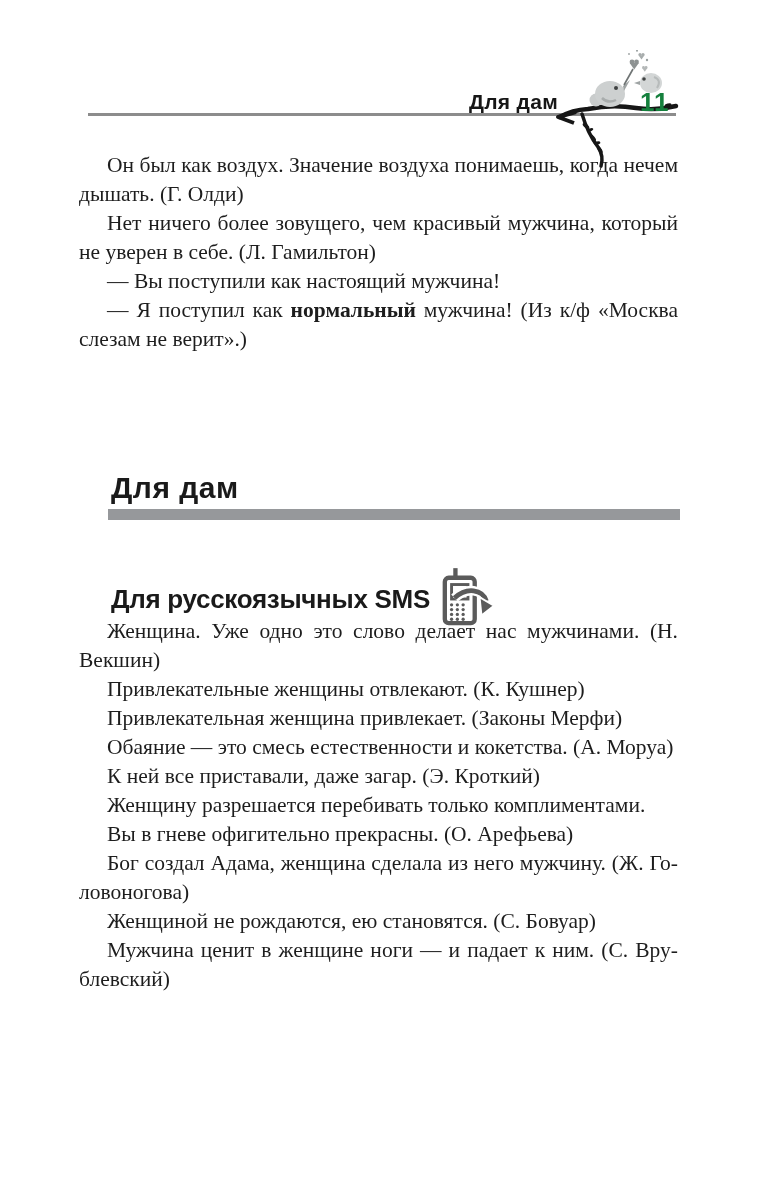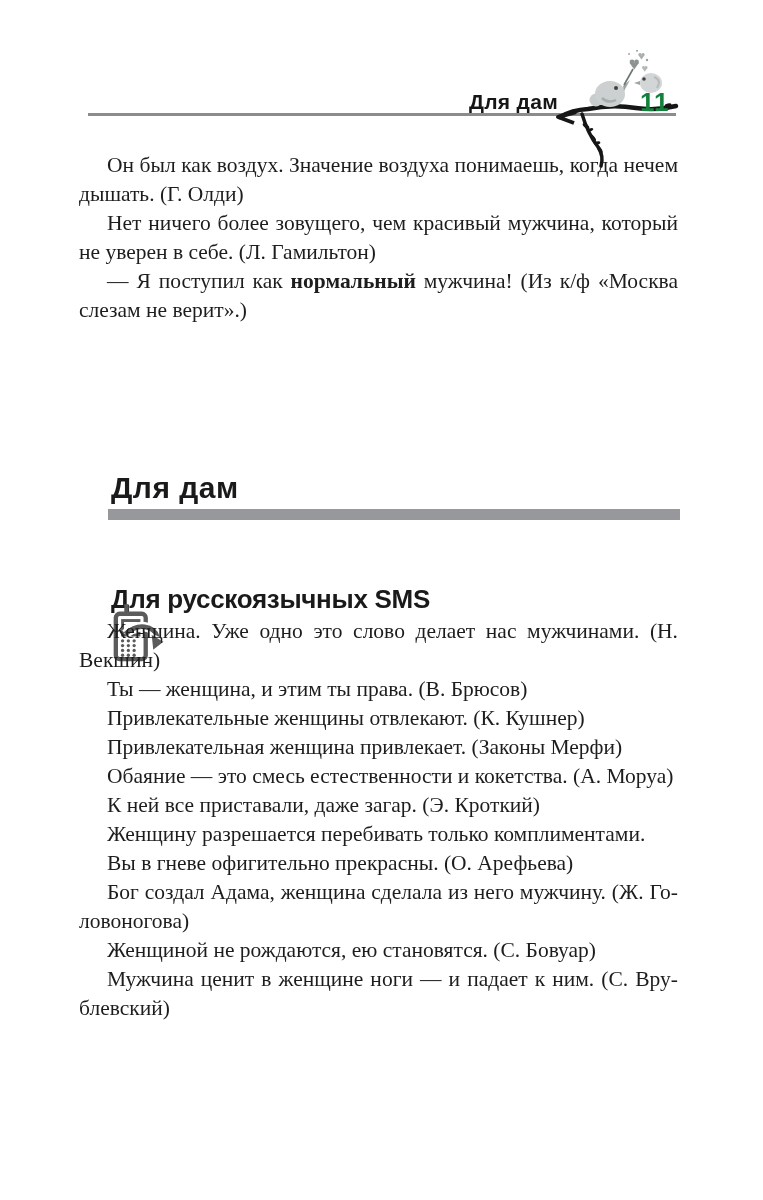--- a/index.html
+++ b/index.html
@@ -88,21 +88,20 @@
     font-family: "Liberation Sans", sans-serif;
     font-weight: bold;
     font-size: 26px;
     line-height: 1;
     letter-spacing: -0.3px;
     color: #1a1a1a;
     display: flex;
     align-items: flex-start;
     gap: 10px;
     white-space: nowrap;
-    flex-direction: column;
   }
   .sms-icon { margin-top: -18px; flex: none; }
 </style>
 </head>
 <body>
 
 <div class="page">
 
   <div class="running-title">Для дам</div>
   <div class="page-number">11</div>
@@ -149,20 +148,21 @@
       <path d="M92.2,18.1 L97.4,18.1 L94.8,21.8 Z"></path>
     </g>
     <circle cx="87" cy="0.8" r="1" fill="#9aa0a0"></circle>
     <circle cx="97" cy="10" r="1.2" fill="#9aa0a0"></circle>
     <circle cx="79" cy="4" r="0.9" fill="#9aa0a0"></circle>
   </svg>
 
   <main class="quote-block intro-block">
     <p>Он был как воздух. Значение воздуха понимаешь, когда не­чем дышать. (Г. Олди)</p>
     <p>Нет ничего более зовущего, чем красивый мужчина, кото­рый не уверен в себе. (Л. Гамильтон)</p>
+    <p>— Вы поступили как настоящий мужчина!</p>
     <p><span>— Я поступил как </span><strong>нормальный</strong><span> мужчина! (Из к/ф «Москва слезам не верит».)</span></p>
   </main>
 
   <h1 class="section-title">Для дам</h1>
   <div class="section-bar"></div>
 
   <h2 class="subsection-title">
     <span>Для русскоязычных SMS</span>
     <svg class="sms-icon" width="54" height="62" viewBox="0 0 56 64">
       <line x1="16" y1="0" x2="16" y2="12" stroke="#5b5b5b" stroke-width="4.5"></line>
@@ -183,21 +183,20 @@
           <circle cx="24" cy="53" r="1.7"></circle>
       </g>
       <path d="M15,31 C28,19 44,22 48,34" fill="none" stroke="#ffffff" stroke-width="10"></path>
       <path d="M15,31 C28,19 44,22 48,34" fill="none" stroke="#5b5b5b" stroke-width="5"></path>
       <polygon points="41,30 56,39 43,49" fill="#5b5b5b" stroke="#ffffff" stroke-width="2"></polygon>
     </svg>
   </h2>
 
   <section class="quote-block quotes-block">
     <p>Женщина. Уже одно это слово делает нас мужчинами. (Н. Век­шин)</p>
-    <p>Ты — женщина, и этим ты права. (В. Брюсов)</p>
     <p>Привлекательные женщины отвлекают. (К. Кушнер)</p>
     <p>Привлекательная женщина привлекает. (Законы Мерфи)</p>
     <p>Обаяние — это смесь естественности и кокетства. (А. Мо­руа)</p>
     <p>К ней все приставали, даже загар. (Э. Кроткий)</p>
     <p>Женщину разрешается перебивать только комплиментами.</p>
     <p>Вы в гневе офигительно прекрасны. (О. Арефьева)</p>
     <p>Бог создал Адама, женщина сделала из него мужчину. (Ж. Го­ловоногова)</p>
     <p>Женщиной не рождаются, ею становятся. (С. Бовуар)</p>
     <p>Мужчина ценит в женщине ноги — и падает к ним. (С. Вру­блевский)</p>
   </section>

